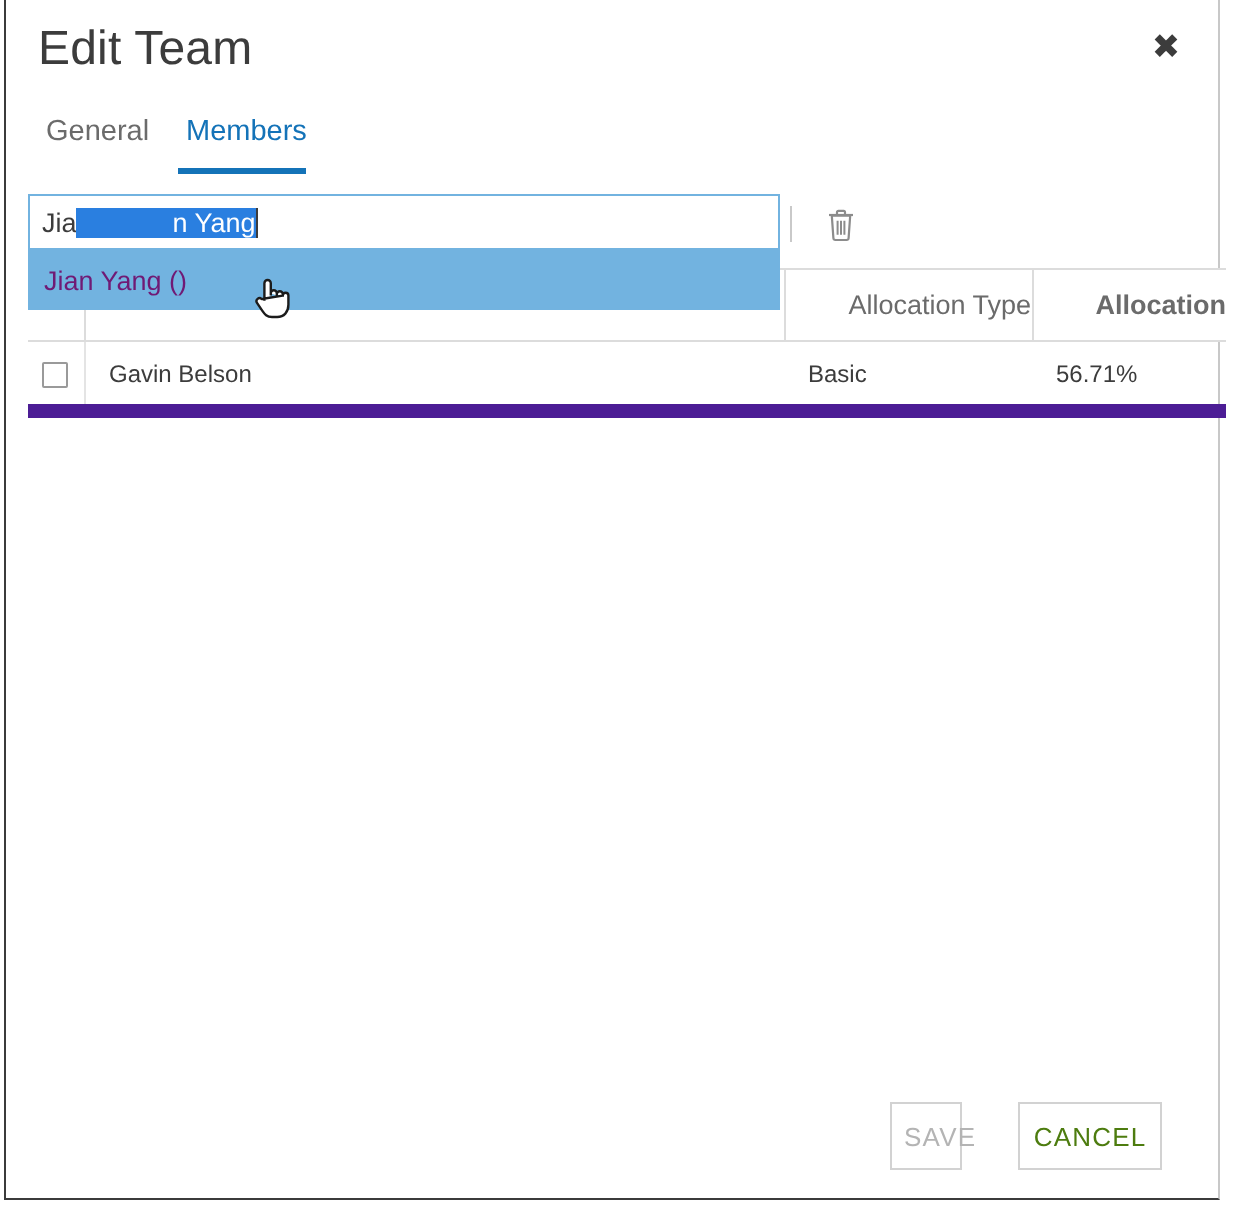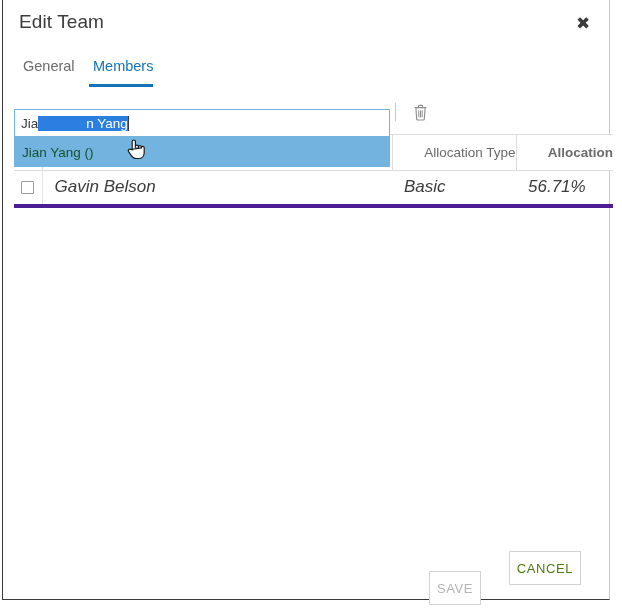--- a/index.html
+++ b/index.html
@@ -31,21 +31,21 @@
 
   
   .dialog-header {
     position: relative;
     height: 48px;
   }
   .dialog-title {
     position: absolute;
     left: 16px;
     top: 11px;
-    font-size: 19px;
+    font-size: 24px;
     color: #3c3c3c;
     font-weight: normal;
     letter-spacing: .1px;
   }
   .close-btn {
     position: absolute;
     right: 12px;
     top: 10px;
     width: 28px;
     height: 26px;
@@ -91,21 +91,20 @@
     height: 3px;
     background: #1473b8;
   }
 
   
   .combo-wrap {
     position: absolute;
     left: 11px;
     top: 97px;
     width: 376px;
-    margin-top: 12px;
   }
   .combo-fake {
     position: relative;
     width: 100%;
     height: 28px;
     box-sizing: border-box;
     border: 1px solid #72b3e0;
     background: #ffffff;
     font-size: 13.5px;
     color: #3c3c3c;
@@ -136,21 +135,21 @@
     width: 376px;
     background: #ffffff;
     box-sizing: border-box;
   }
   .combo-option {
     height: 30px;
     display: flex;
     align-items: center;
     padding: 0 8px;
     font-size: 13.5px;
-    color: #14532d;
+    color: #701a75;
     background: #72b3e0;
     cursor: pointer;
     box-sizing: border-box;
   }
 
   
   .cursor-icon {
     position: absolute;
     left: 122px;
     top: 137px;
@@ -211,26 +210,25 @@
     border-top: 1px solid #dcdcdc;
     border-bottom: 1px solid #dcdcdc;
     border-right: 1px solid #dcdcdc;
     box-sizing: border-box;
   }
   .table th.th-check { border-right: 1px solid #dcdcdc; padding: 0; }
   .table th.th-last  { border-right: none; font-weight: bold; }
 
   .table td {
     height: 35px;
-    font-size: 17px;
+    font-size: 12px;
     color: #3c3c3c;
     padding: 0 0 0 12px;
-    border-bottom: 4px solid #4c1d95;
-    box-sizing: border-box;
-    font-style: italic;
+    border-bottom: 7px solid #4c1d95;
+    box-sizing: border-box;
   }
   .table td.td-check {
     padding: 0;
     text-align: center;
     border-right: 1px solid #e4e4e4;
   }
   .row-checkbox {
     width: 13px;
     height: 13px;
     border: 1px solid #9a9a9a;
@@ -266,24 +264,23 @@
     border: 1px solid #d2d2d2;
     background: #ffffff;
     font-size: 13px;
     letter-spacing: .6px;
     color: #7a7a7a;
     cursor: pointer;
     font-family: "Liberation Sans", sans-serif;
   }
   .btn-save {
     right: 128px;
-    width: 52px;
+    width: 36px;
     color: #b4b4b4;
     cursor: default;
-    margin-top: 20px;
   }
   .btn-cancel {
     right: 28px;
     width: 72px;
     color: #4d7c0f;
   }
 </style>
 </head>
 <body>
 

